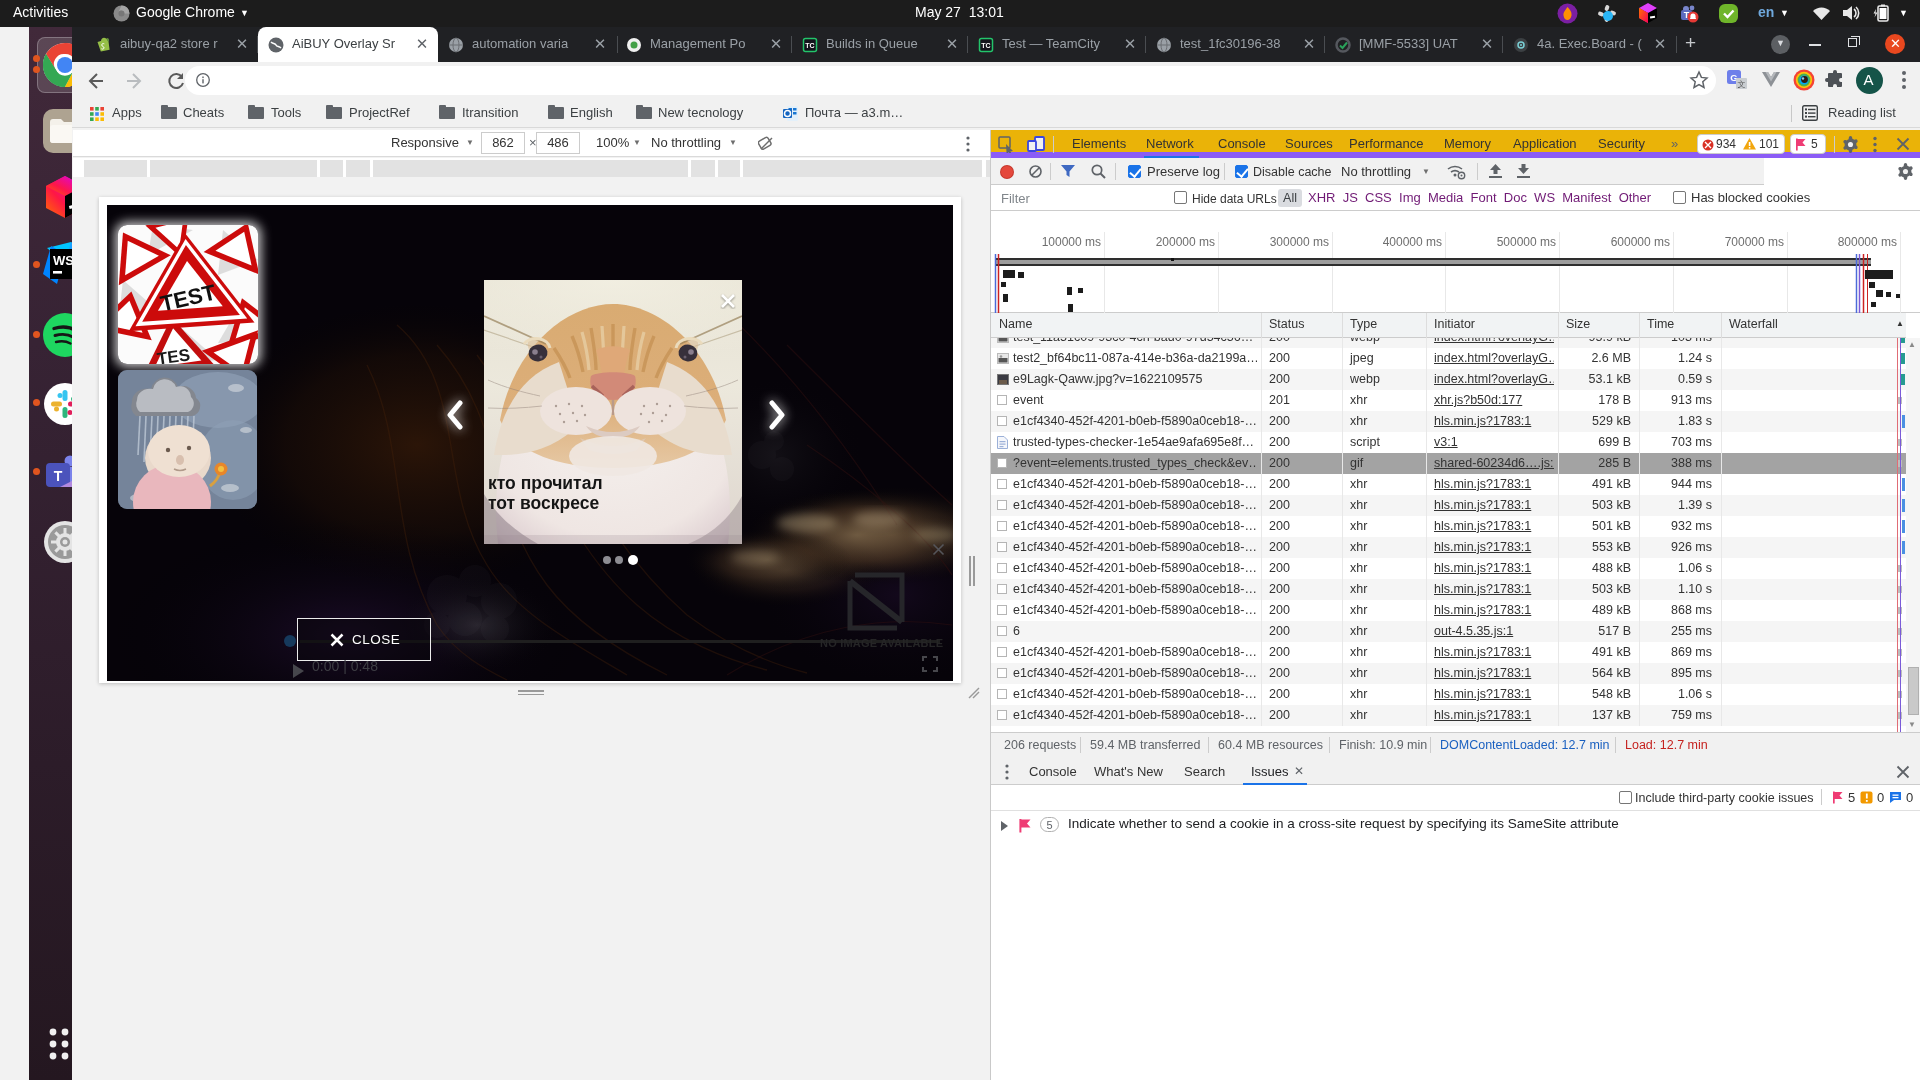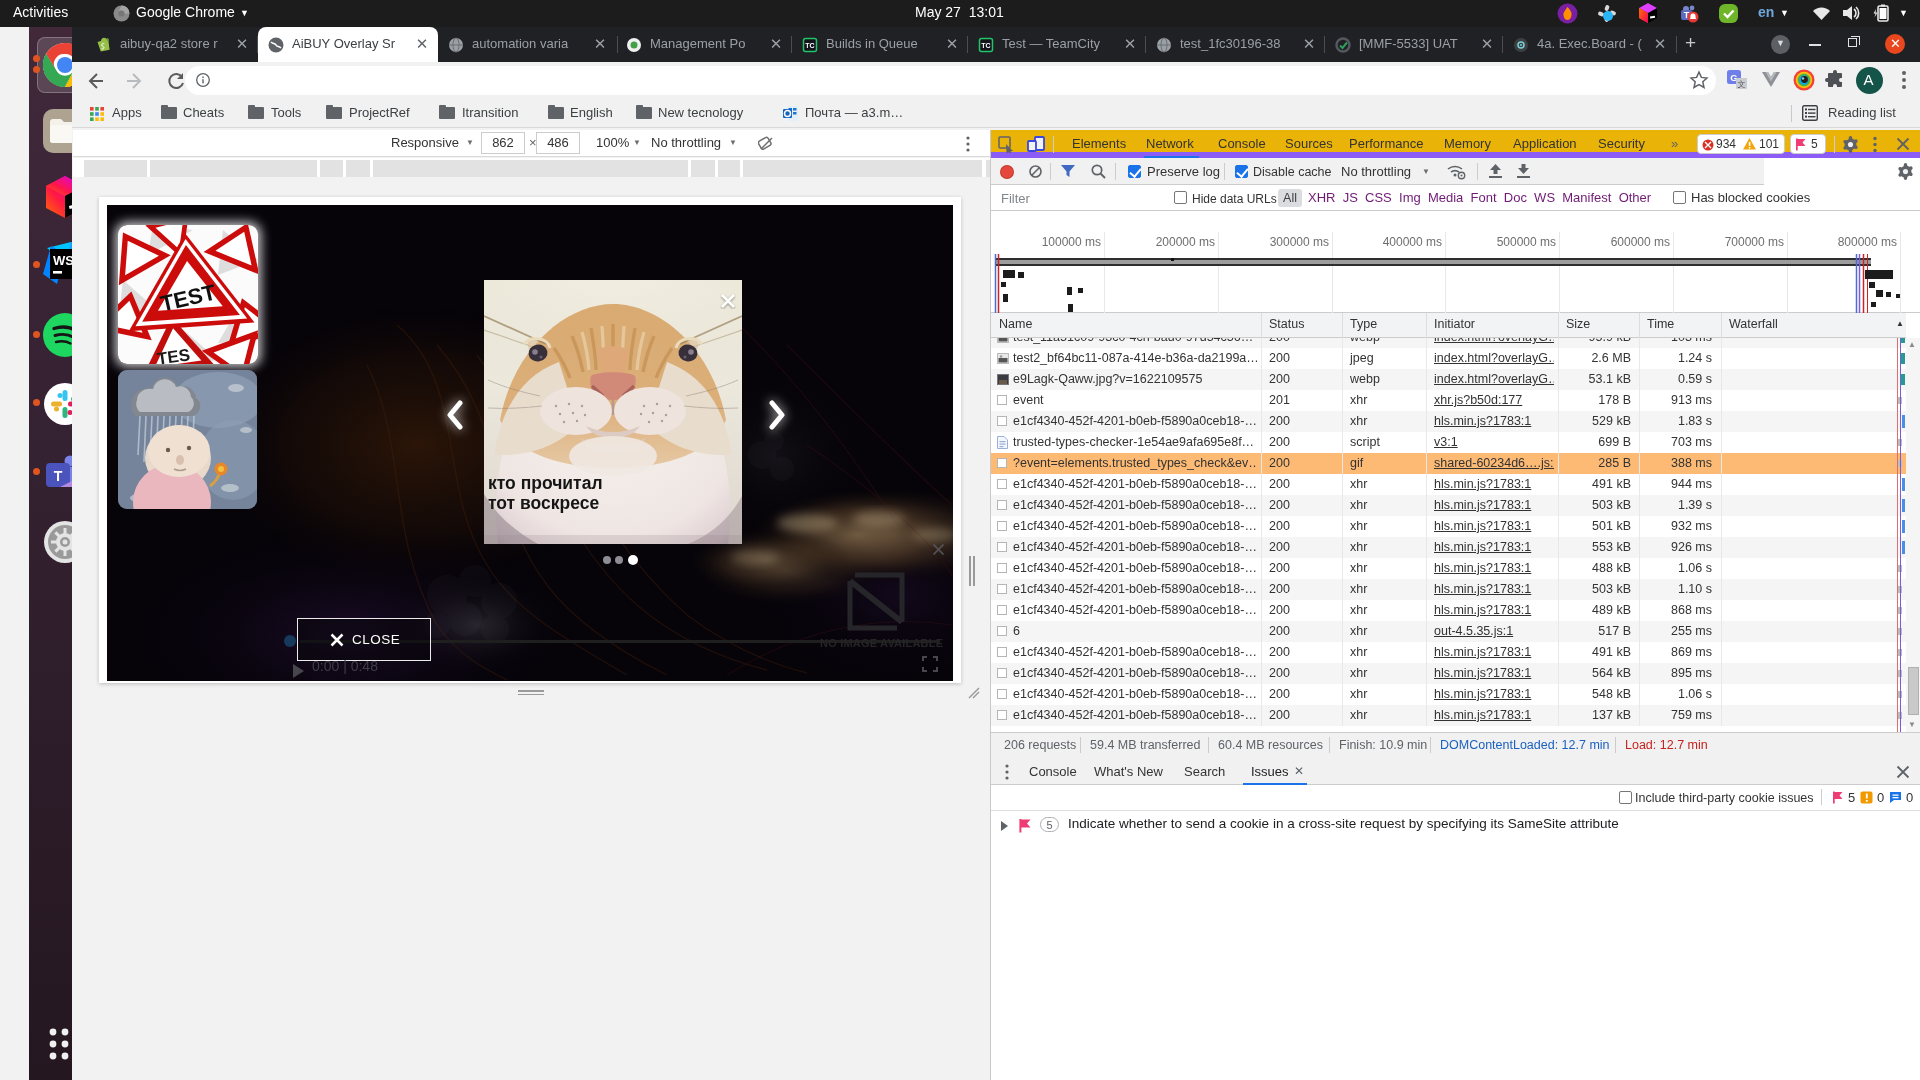--- a/index.html
+++ b/index.html
@@ -1048,21 +1048,21 @@
             <span style="position:absolute;left:567px;top:3px;width:73px;text-align:right;">699 B</span>
             <span style="position:absolute;left:648px;top:3px;width:73px;text-align:right;">703 ms</span>
             <div style="position:absolute;left:270px;top:0;width:1px;height:21px;background:#e8e8e8;"></div>
             <div style="position:absolute;left:351px;top:0;width:1px;height:21px;background:#e8e8e8;"></div>
             <div style="position:absolute;left:435px;top:0;width:1px;height:21px;background:#e8e8e8;"></div>
             <div style="position:absolute;left:567px;top:0;width:1px;height:21px;background:#e8e8e8;"></div>
             <div style="position:absolute;left:648px;top:0;width:1px;height:21px;background:#e8e8e8;"></div>
             <div style="position:absolute;left:730px;top:0;width:1px;height:21px;background:#e8e8e8;"></div>
             <div style="position:absolute;left:907px;top:7px;width:4px;height:7px;background:#bdbdbd;"></div>
           </div>
-<div style="position:absolute;left:0;top:115px;width:915px;height:21px;background:#fdba74;color:#333;">
+<div style="position:absolute;left:0;top:115px;width:915px;height:21px;background:#a3a3a3;color:#333;">
             <div style="position:absolute;left:6px;top:5px;width:10px;height:10px;border:1px solid #b5b5b5;background:#fff;"></div>
             <span style="position:absolute;left:22px;top:3px;width:244px;overflow:hidden;white-space:nowrap;">?event=elements.trusted_types_check&amp;ev…</span>
             <span style="position:absolute;left:278px;top:3px;">200</span>
             <span style="position:absolute;left:359px;top:3px;">gif</span>
             <span style="position:absolute;left:443px;top:3px;width:120px;overflow:hidden;white-space:nowrap;text-decoration:underline;">shared-60234d6….js:1</span>
             <span style="position:absolute;left:567px;top:3px;width:73px;text-align:right;">285 B</span>
             <span style="position:absolute;left:648px;top:3px;width:73px;text-align:right;">388 ms</span>
             <div style="position:absolute;left:270px;top:0;width:1px;height:21px;background:#e8e8e8;"></div>
             <div style="position:absolute;left:351px;top:0;width:1px;height:21px;background:#e8e8e8;"></div>
             <div style="position:absolute;left:435px;top:0;width:1px;height:21px;background:#e8e8e8;"></div>

